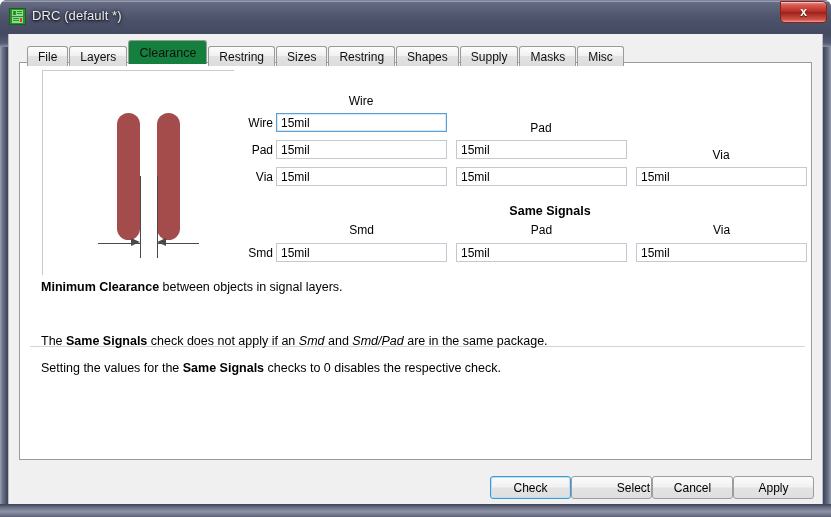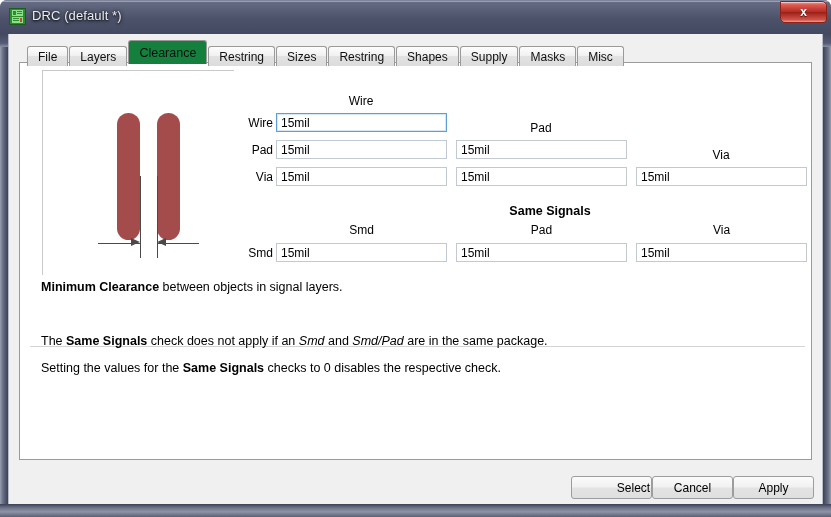--- a/index.html
+++ b/index.html
@@ -396,20 +396,23 @@
       <div class="desc" style="top:271px;">
         <span>The </span><b>Same Signals</b><span> check does not apply if an </span><i>Smd</i><span> and </span><i>Smd/Pad</i><span> are in the same package.</span>
       </div>
 
       <div class="desc" style="top:298px;">
         <span>Setting the values for the </span><b>Same Signals</b><span> checks to 0 disables the respective check.</span>
       </div>
 
     </div>
 
+    <div class="btn default" style="left:481px; top:442px; width:81px;">
+      <span>Check</span>
+    </div>
     <div class="btn" style="left:562px; top:442px; width:81px;padding-left:44px;">
       <span>Select</span>
     </div>
     <div class="btn" style="left:643px; top:442px; width:81px;">
       <span>Cancel</span>
     </div>
     <div class="btn" style="left:724px; top:442px; width:81px;text-align:right;">
       <span>Apply</span>
     </div>
 

